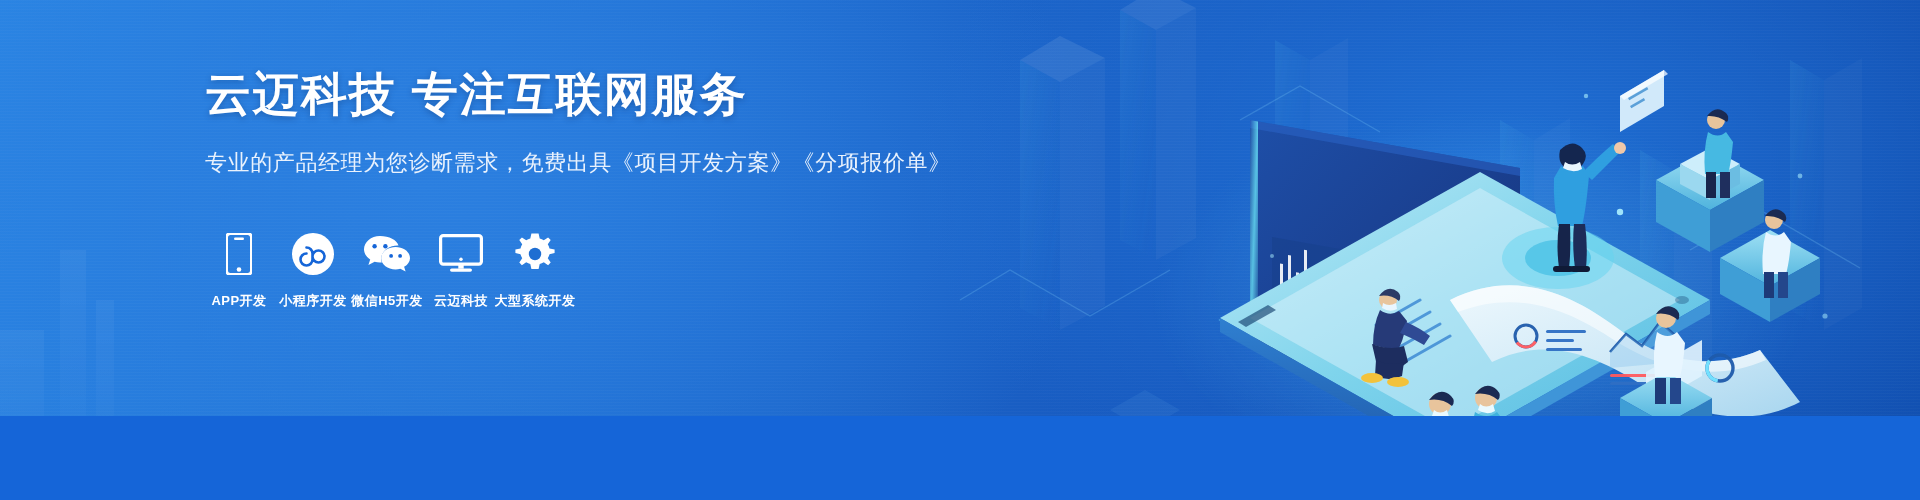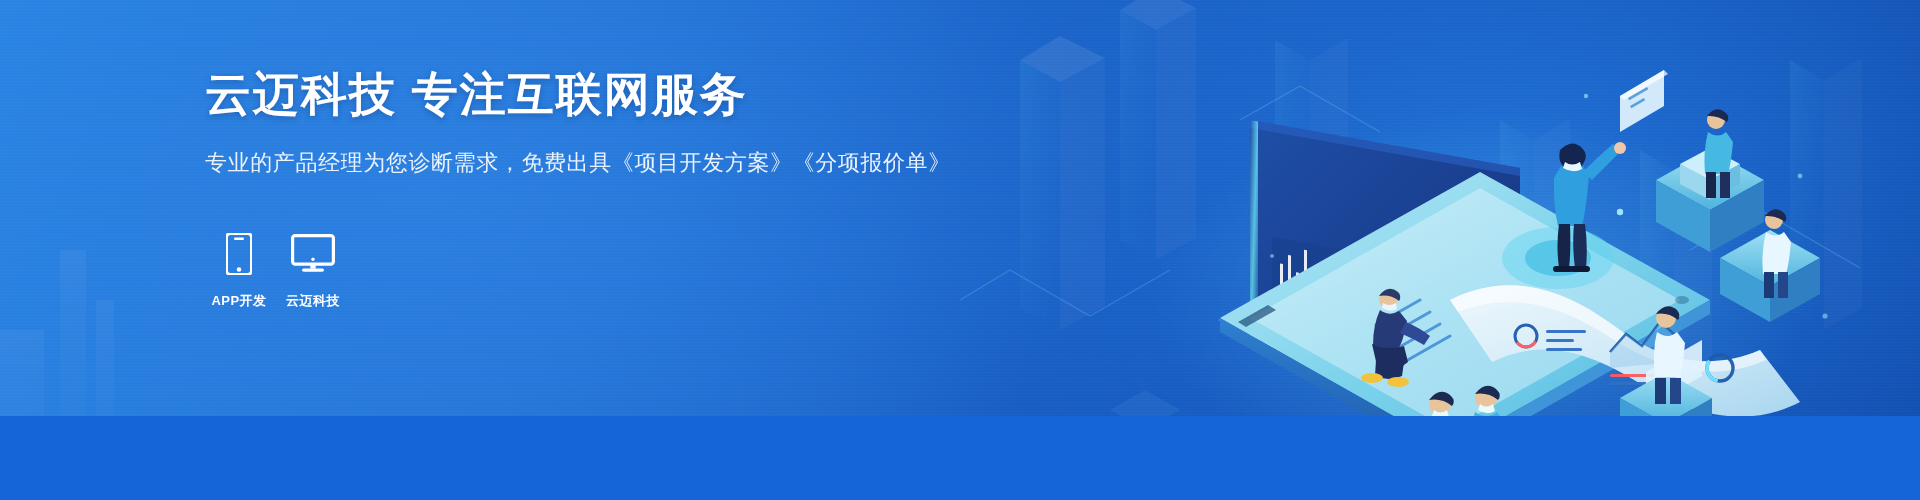--- a/index.html
+++ b/index.html
@@ -173,34 +173,75 @@
       <span class="svc-icon">
         <svg width="26" height="42" viewBox="0 0 26 42">
           <rect x="0.5" y="0.5" width="25" height="41" rx="4" ry="4" fill="none" stroke="#ffffff" stroke-width="3"></rect>
           <rect x="8" y="4.5" width="10" height="2.6" rx="1.3" fill="#ffffff"></rect>
           <circle cx="13" cy="36.5" r="2.3" fill="#ffffff"></circle>
         </svg>
       </span>
       <span class="svc-label">APP开发</span>
     </div>
 
-
+    <div class="service">
+      <span class="svc-icon">
+        <svg width="42" height="42" viewBox="0 0 42 42">
+          <circle cx="21" cy="21" r="21" fill="#ffffff"></circle>
+          <path d="M14.5 14.5 a6 6 0 0 1 6 6 v3 a6 6 0 0 0 6 6 a6 6 0 0 0 0-12 a6 6 0 0 0-6 6 v3 a6 6 0 0 1-6 6 a6 6 0 0 1 0-12" fill="none" stroke="#1565d8" stroke-width="2.6" stroke-linecap="round"></path>
+        </svg>
+      </span>
+      <span class="svc-label">小程序开发</span>
+    </div>
+
+    <div class="service">
+      <span class="svc-icon">
+        <svg width="48" height="42" viewBox="0 0 48 42">
+          <path d="M17 3 C8 3 1 9 1 16.3 C1 20.4 3.4 24 7.2 26.4 L5.4 32 L11.6 28.8
+                   C13.3 29.3 15.1 29.6 17 29.6 C17.6 29.6 18.2 29.5 18.8 29.5
+                   C18.4 28.3 18.2 27 18.2 25.7 C18.2 18.3 25.6 12.4 34.6 12.4
+                   C34.9 12.4 35.2 12.4 35.5 12.4 C33.9 7 26.2 3 17 3 Z" fill="#ffffff"></path>
+          <circle cx="11.6" cy="13.2" r="2.2" fill="#1565d8"></circle>
+          <circle cx="22.4" cy="13.2" r="2.2" fill="#1565d8"></circle>
+          <path d="M47 25.2 C47 18.9 40.5 14 32.6 14 C24.7 14 18.2 18.9 18.2 25.2
+                   C18.2 31.5 24.7 36.4 32.6 36.4 C34.2 36.4 35.8 36.2 37.3 35.8
+                   L42.6 38.6 L41.1 33.8 C44.7 31.8 47 28.7 47 25.2 Z" fill="#ffffff"></path>
+          <circle cx="28.1" cy="22.9" r="1.9" fill="#1565d8"></circle>
+          <circle cx="37.1" cy="22.9" r="1.9" fill="#1565d8"></circle>
+        </svg>
+      </span>
+      <span class="svc-label">微信H5开发</span>
+    </div>
 
     <div class="service">
       <span class="svc-icon">
         <svg width="44" height="40" viewBox="0 0 44 40">
           <rect x="1.6" y="1.6" width="40.8" height="28.5" rx="2.6" fill="none" stroke="#ffffff" stroke-width="3.2"></rect>
           <circle cx="22" cy="25.2" r="1.7" fill="#ffffff"></circle>
           <rect x="19.3" y="30.5" width="5.4" height="4.2" fill="#ffffff"></rect>
           <rect x="11" y="34.4" width="22" height="3.4" rx="1.7" fill="#ffffff"></rect>
         </svg>
       </span>
       <span class="svc-label">云迈科技</span>
     </div>
 
+    <div class="service">
+      <span class="svc-icon">
+        <svg width="42" height="42" viewBox="0 0 42 42">
+          <path d="M21 0.5 l3.6 0 1.1 5.1 a15.8 15.8 0 0 1 4.1 1.7 l4.3-2.9 2.6 2.6 -2.9 4.3
+                   a15.8 15.8 0 0 1 1.7 4.1 l5.1 1.1 0 3.6 -5.1 1.1 a15.8 15.8 0 0 1-1.7 4.1
+                   l2.9 4.3 -2.6 2.6 -4.3-2.9 a15.8 15.8 0 0 1-4.1 1.7 l-1.1 5.1 -3.6 0 -3.6 0
+                   -1.1-5.1 a15.8 15.8 0 0 1-4.1-1.7 l-4.3 2.9 -2.6-2.6 2.9-4.3
+                   a15.8 15.8 0 0 1-1.7-4.1 l-5.1-1.1 0-3.6 5.1-1.1 a15.8 15.8 0 0 1 1.7-4.1
+                   l-2.9-4.3 2.6-2.6 4.3 2.9 a15.8 15.8 0 0 1 4.1-1.7 l1.1-5.1 z" fill="#ffffff"></path>
+          <circle cx="21" cy="21" r="6.2" fill="#1f6ed2"></circle>
+        </svg>
+      </span>
+      <span class="svc-label">大型系统开发</span>
+    </div>
 
   </div>
 
   <div id="art">
   <svg width="1000" height="500" viewBox="0 0 1000 500">
     <defs>
       <linearGradient id="screenG" x1="0" y1="0" x2="1" y2="1">
         <stop offset="0%" stop-color="#1e4fa8"></stop>
         <stop offset="55%" stop-color="#1a3f8f"></stop>
         <stop offset="100%" stop-color="#153372"></stop>

